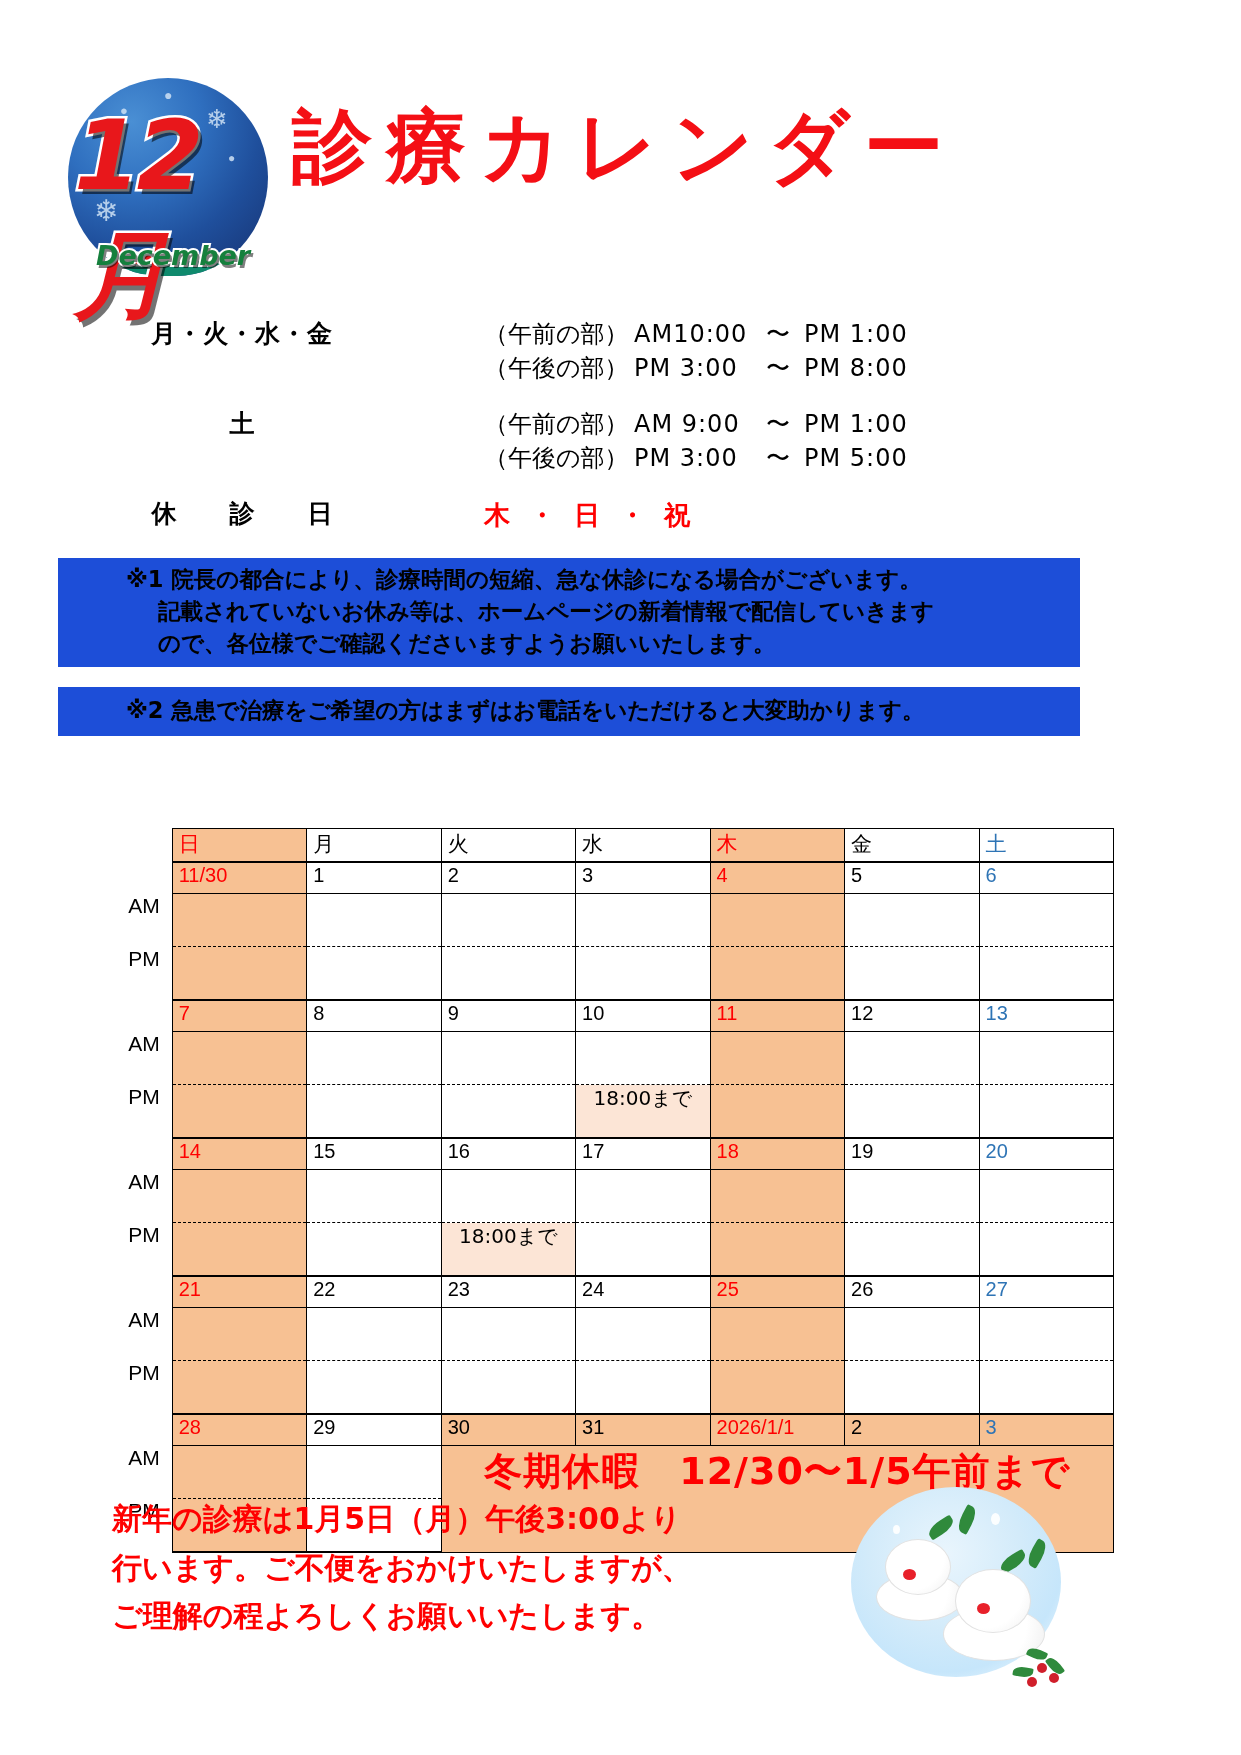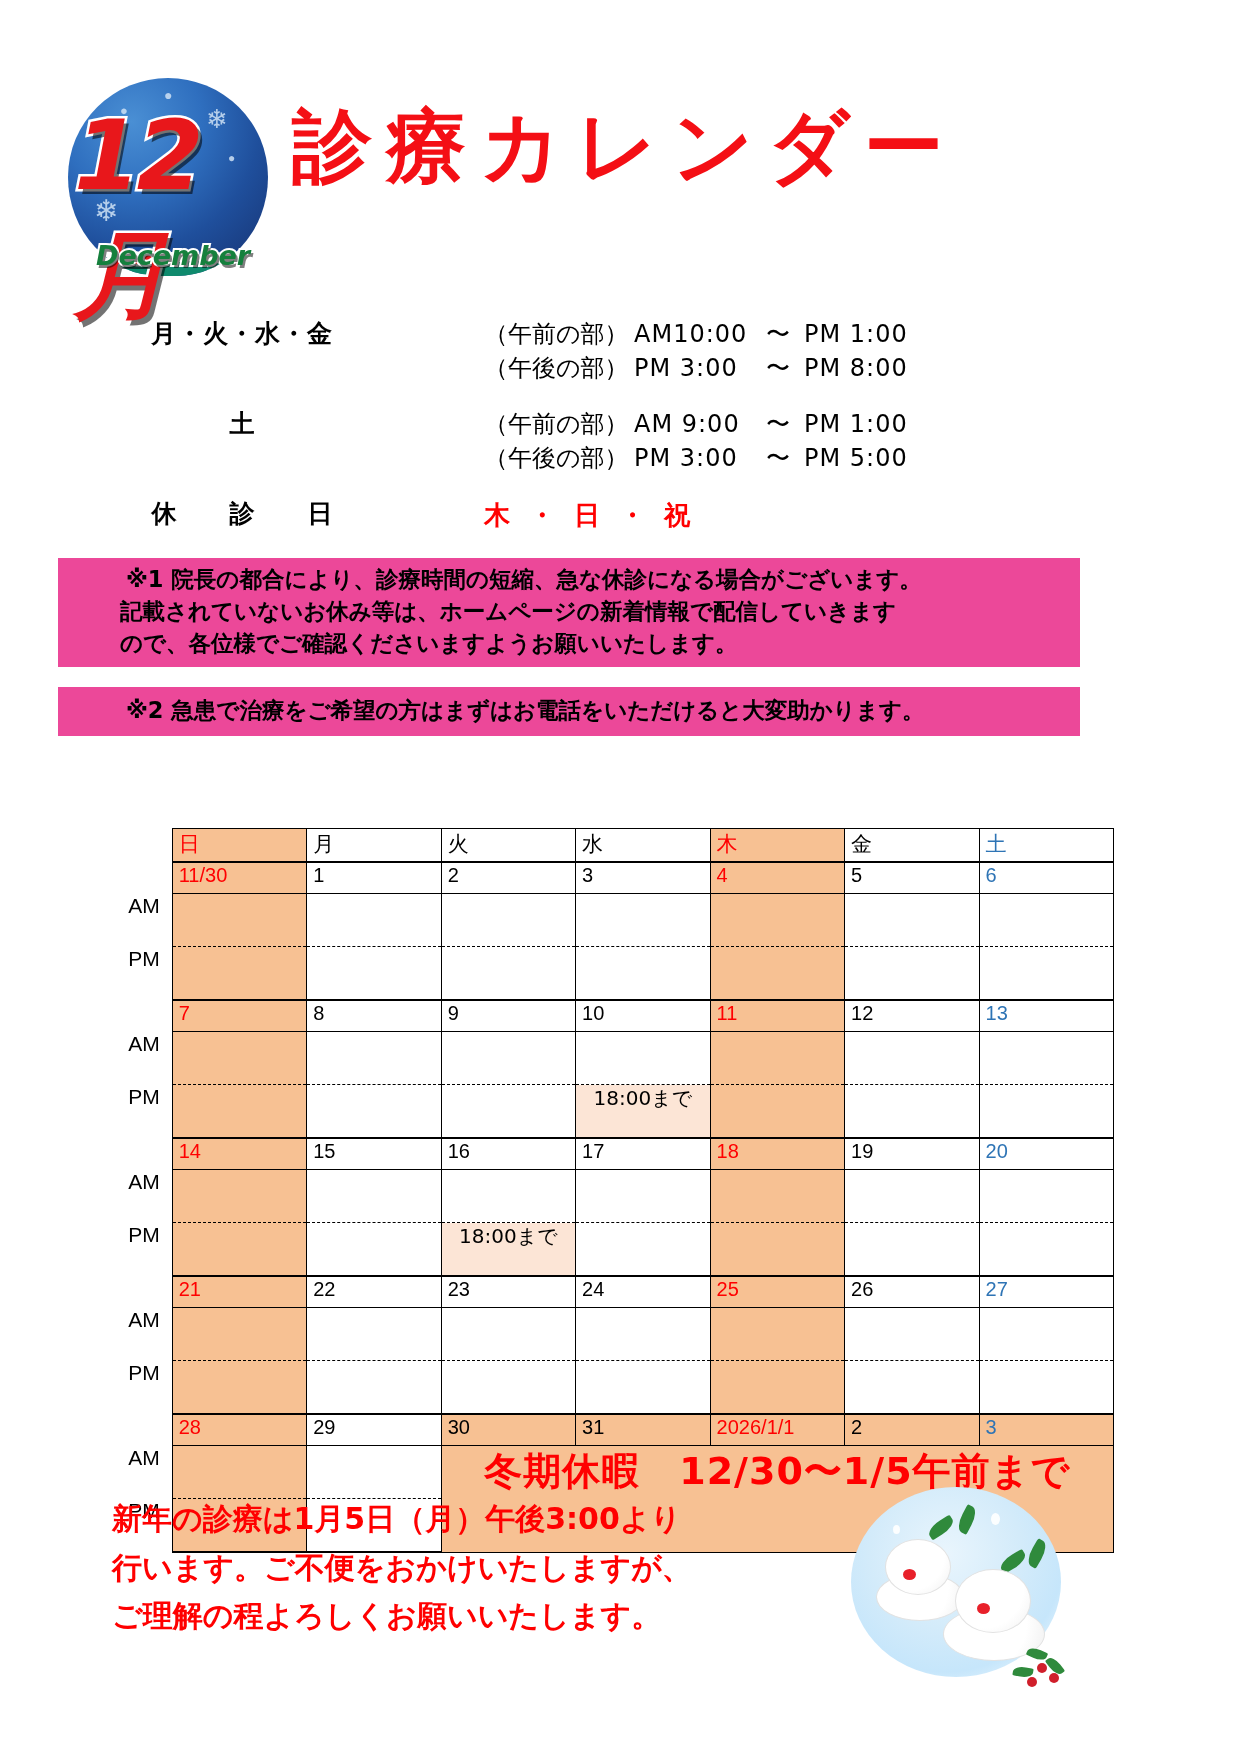--- a/index.html
+++ b/index.html
@@ -92,29 +92,29 @@
   .t-from{width:118px;text-align:left;letter-spacing:1px;}
   .t-tilde{width:52px;text-align:center;}
   .t-to{letter-spacing:1px;}
   .hours-gap{height:22px;}
   .closed-val{color:#ff0000;font-weight:bold;font-size:26px;letter-spacing:5px;
     font-family:"DejaVu Sans",sans-serif;}
 
   
   .notices{position:absolute;left:0;top:558px;width:100%;}
   .notice{
-    background:#ec4899;
+    background:#1d4ed8;
     width:1022px;margin:0 auto 0 58px;
     font-size:22.5px;font-weight:bold;line-height:1.42;
     font-family:"DejaVu Sans",sans-serif;
     padding:6px 0 7px 0;
     box-sizing:border-box;
   }
   .notice p{margin:0;padding:0 0 0 68px;}
-  .notice p.indent{padding-left:62px;}
+  .notice p.indent{padding-left:100px;}
   .notice2{margin-top:20px;padding:8px 0 9px 0;}
 
   
   .calwrap{position:absolute;left:0;top:828px;width:100%;}
   table.cal{
     border-collapse:collapse;
     margin-left:114px;
     width:1000px;
     table-layout:fixed;
     font-family:"DejaVu Sans",sans-serif;

